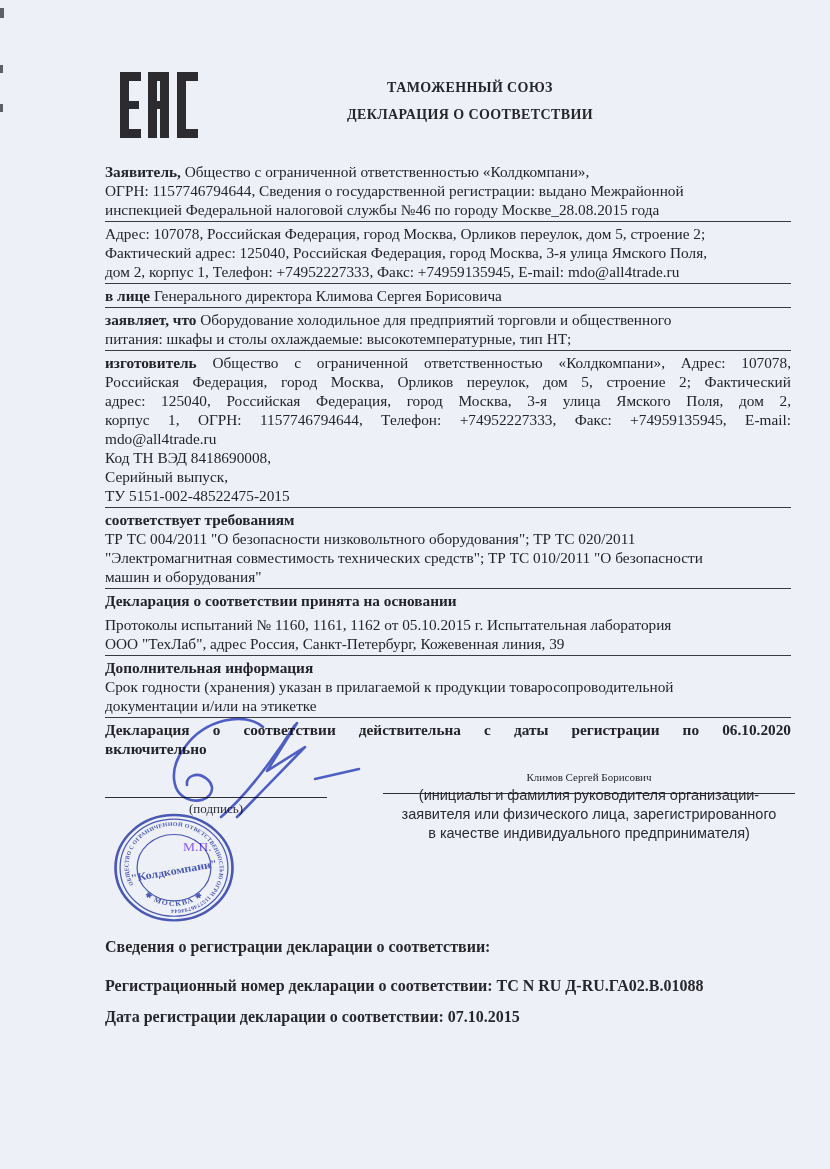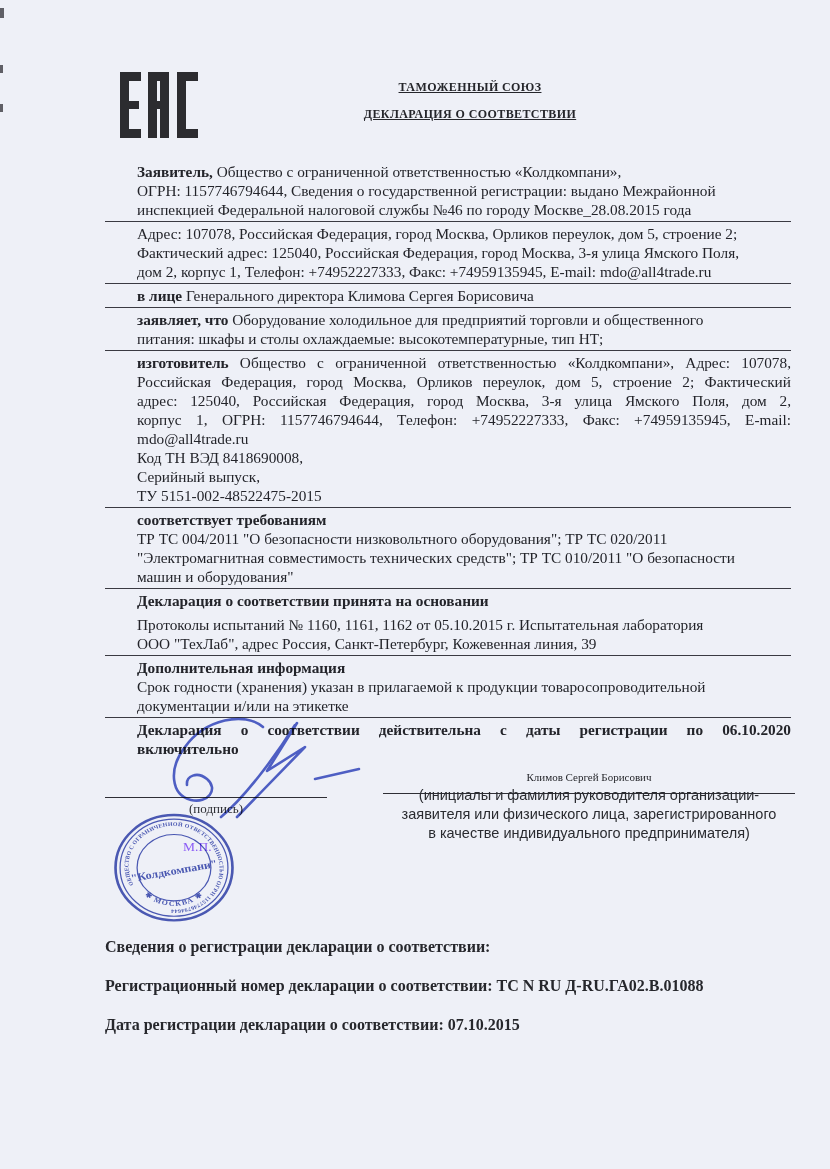--- a/index.html
+++ b/index.html
@@ -2,46 +2,46 @@
 <html><head>
 <meta charset="utf-8">
 <style>
   html,body{margin:0;padding:0;background:#d8d8dc;}
   .page{position:relative;width:830px;height:1169px;background:#eef0f7;overflow:hidden;
         font-family:"Liberation Serif","DejaVu Serif",serif;color:#23242a;}
   .speck{position:absolute;background:#45454c;opacity:.85;}
   
   .eac{position:absolute;left:120px;top:72px;width:78px;height:66px;}
   .title{position:absolute;left:220px;top:74px;width:500px;text-align:center;
-         font-weight:bold;font-size:12px;line-height:27px;letter-spacing:.4px;color:#25262b;text-decoration:underline;}
+         font-weight:bold;font-size:14px;line-height:27px;letter-spacing:.4px;color:#25262b;}
   
   .content{position:absolute;left:105px;top:160px;width:686px;font-size:15.3px;line-height:19px;}
   .row{border-bottom:1px solid #3a3a42;padding:2px 0;}
   .row.last{border-bottom:none;}
-  .ln{min-height:19px;margin-left:32px;}
+  .ln{min-height:19px;}
   .jl{text-align:justify;text-align-last:justify;}
   .hd{font-weight:bold;}
   .gap{margin-bottom:5px;}
   b{font-weight:bold;}
   
   .sig-area{position:relative;height:165px;}
   .sline{position:absolute;border-top:1.5px solid #2e2e35;height:0;}
   .podpis{position:absolute;left:0;top:39px;width:222px;text-align:center;font-size:13px;color:#2c2d33;}
   .mp{position:absolute;left:78px;top:77px;font-size:13.5px;color:#8b5cf6;}
   .name{position:absolute;left:278px;top:8px;width:412px;text-align:center;font-size:11px;color:#26272c;}
   .caption{position:absolute;left:295px;top:26px;width:378px;text-align:center;
            font-family:"Liberation Sans","DejaVu Sans",sans-serif;font-size:14.5px;line-height:19px;color:#2a2b30;}
   .stamp{position:absolute;left:-4px;top:42px;width:146px;height:146px;
          transform:scaleY(.9);transform-origin:top left;opacity:.9;mix-blend-mode:multiply;z-index:6;}
   .sigsvg{position:absolute;left:40px;top:-55px;width:260px;height:160px;opacity:.95;
           mix-blend-mode:multiply;z-index:5;}
   
   .reg{padding-top:12px;font-weight:bold;font-size:16px;color:#26272c;}
   .reg .r1{margin-bottom:20px;}
-  .reg .r2{margin-bottom:20px;font-family:Liberation Serif, serif;}
+  .reg .r2{margin-bottom:12px;font-family:Liberation Serif, serif;}
 </style>
 </head>
 <body>
 
 <div class="page">
 
   <div class="speck" style="left:0;top:8px;width:4px;height:10px;"></div>
   <div class="speck" style="left:0;top:65px;width:3px;height:8px;"></div>
   <div class="speck" style="left:0;top:104px;width:3px;height:8px;"></div>
 

